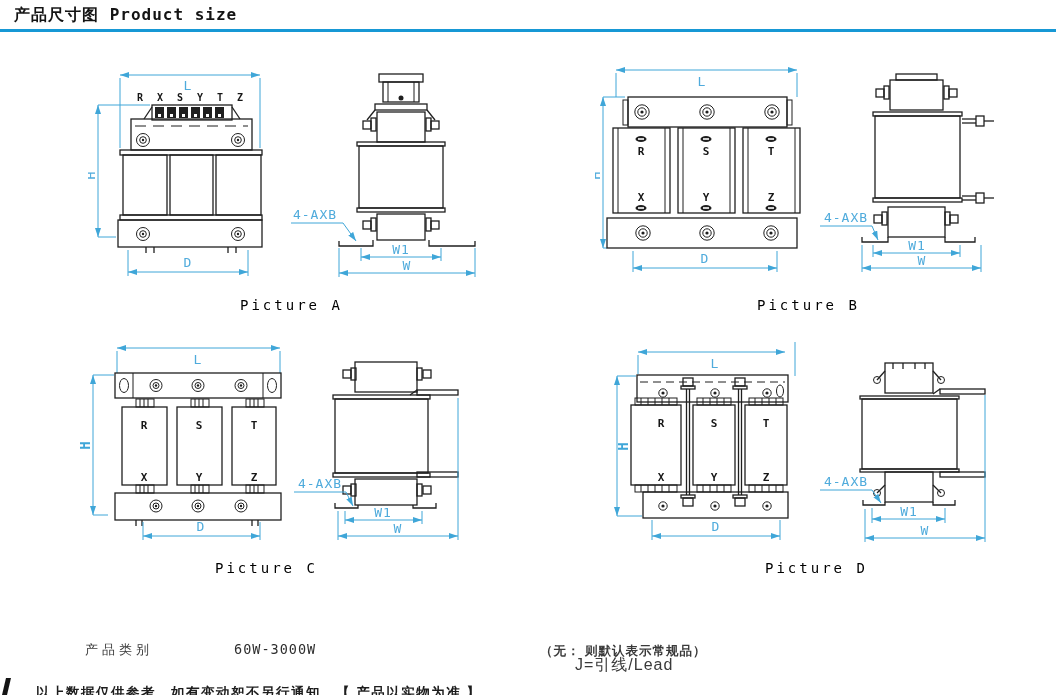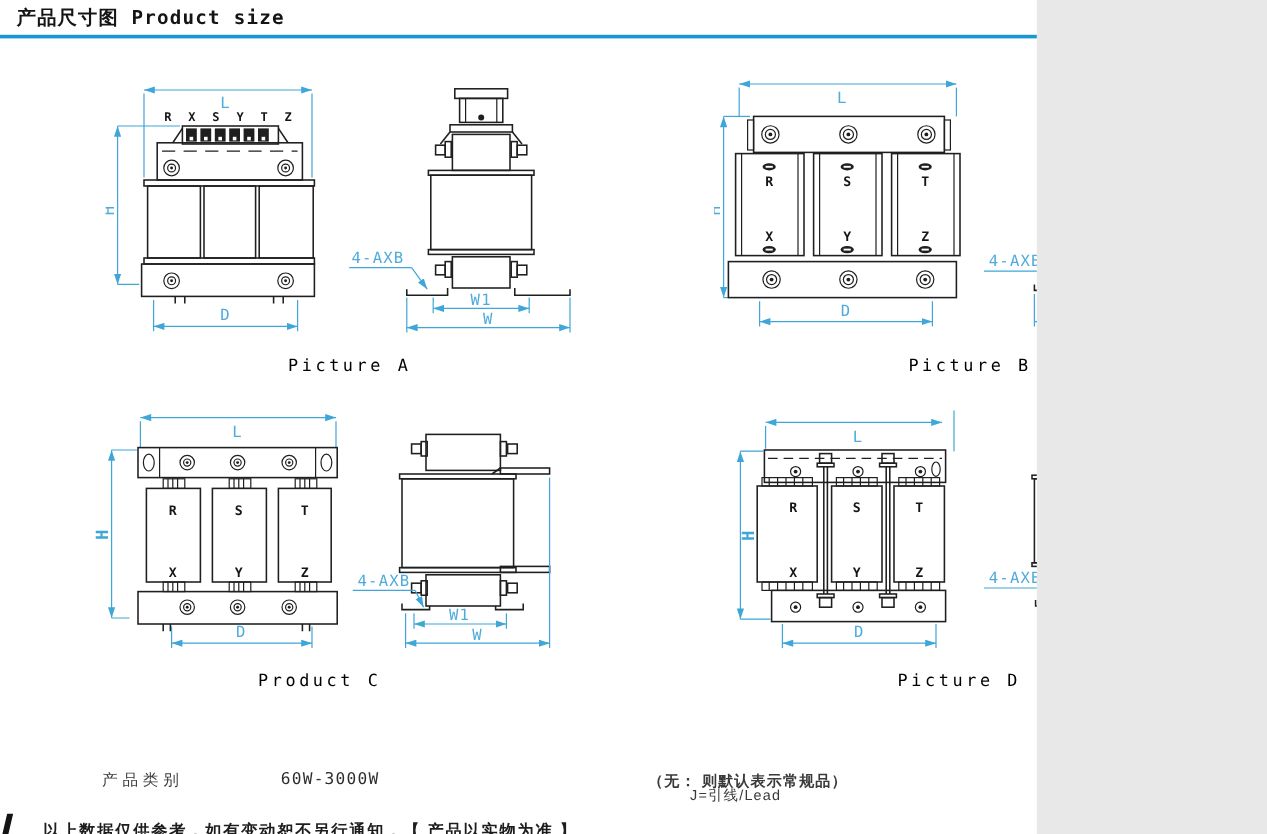--- a/index.html
+++ b/index.html
@@ -1,36 +1,36 @@
 <!DOCTYPE html>
 <html><head>
 <meta charset="utf-8">
 <style>
   html,body{margin:0;padding:0;background:#e8e8e8;}
-  #page{position:relative;width:864px;height:695px;background:#ffffff;overflow:hidden;
+  #page{position:relative;width:1056px;height:695px;background:#ffffff;overflow:hidden;
         font-family:"Liberation Sans",sans-serif;}
   #title{position:absolute;left:14px;top:5px;font-size:16px;font-weight:bold;color:#141414;
          letter-spacing:1px;font-family:"DejaVu Sans Mono","Liberation Sans",sans-serif;white-space:nowrap;}
   #rule{position:absolute;left:0;top:29px;width:1056px;height:3px;background:#1798d5;}
   .fig{position:absolute;}
   .caption{position:absolute;color:#000000;font:14px "DejaVu Sans Mono",monospace;
            letter-spacing:3px;white-space:nowrap;}
   svg .k{stroke:#1f1f1f;stroke-width:1.3;fill:none;}
   svg .kt{stroke:#1f1f1f;stroke-width:1;fill:none;}
   svg .kf{fill:#1f1f1f;stroke:none;}
   svg .d{stroke:#3fa6d8;stroke-width:1;fill:none;}
   svg .dt{fill:#4fabdc;font:13px "DejaVu Sans Mono",monospace;text-anchor:middle;letter-spacing:1px;}
   svg .dtb{fill:#3fa6d8;font:bold 14px "DejaVu Sans Mono",monospace;text-anchor:middle;letter-spacing:1px;}
   svg .ph{fill:#161616;font:bold 11px "DejaVu Sans Mono",monospace;text-anchor:middle;}
   svg .term{fill:#161616;font:bold 10px "DejaVu Sans Mono",monospace;text-anchor:middle;letter-spacing:4px;}
   .fnote{position:absolute;color:#3a3a3a;white-space:nowrap;}
   #f-category{left:85px;top:641px;font-size:13px;letter-spacing:4px;}
   #f-range{left:234px;top:641px;font:13.5px "DejaVu Sans Mono",monospace;letter-spacing:1px;color:#2e2e2e;}
   #f-ohm{left:328px;top:647px;font:11.5px "DejaVu Sans Mono",monospace;letter-spacing:1px;line-height:13px;}
-  #f-lead{left:575px;top:655px;font-size:12px;letter-spacing:1px;}
+  #f-lead{left:575px;top:655px;font-size:16px;letter-spacing:1px;}
   #f-default{left:540px;top:643px;font-size:12.5px;letter-spacing:1px;font-weight:bold;}
   #f-disclaimer{left:36px;top:684px;font-size:13.5px;font-weight:bold;color:#1d1d1d;letter-spacing:1.5px;}
   #corner-mark{position:absolute;left:0;top:678px;}
 </style>
 </head>
 <body>
 
 <div id="page">
 
   <div id="title">产品尺寸图 Product size</div>
@@ -645,22 +645,22 @@
     <g>
       <line class="d" x1="50" y1="205" x2="170" y2="205" marker-start="url(#ds-s)" marker-end="url(#ds-e)"></line>
       <line class="d" x1="50" y1="176" x2="50" y2="209"></line>
       <line class="d" x1="170" y1="62" x2="170" y2="209"></line>
       <text class="dt" x="110" y="202">W</text>
     </g>
   </svg>
 
   <div class="caption" style="left:240px;top:297px">Picture A</div>
   <div class="caption" style="left:757px;top:297px">Picture B</div>
-  <div class="caption" style="left:215px;top:560px">Product C</div>
-  <div class="caption" style="left:748px;top:560px">Picture D</div>
+  <div class="caption" style="left:215px;top:560px">Picture C</div>
+  <div class="caption" style="left:765px;top:560px">Picture D</div>
 
   <div id="f-category" class="fnote">产品类别</div>
   <div id="f-range" class="fnote">60W-3000W</div>
   <div id="f-lead" class="fnote">J=引线/Lead</div>
   <div id="f-default" class="fnote">（无： 则默认表示常规品）</div>
   <div id="f-disclaimer" class="fnote">以上数据仅供参考，如有变动恕不另行通知，【 产品以实物为准 】</div>
 
   <svg id="corner-mark" width="14" height="17" viewBox="0 0 14 17">
     <polygon points="2,17 6,0 11,0 7,17" fill="#141414"></polygon>
   </svg>

